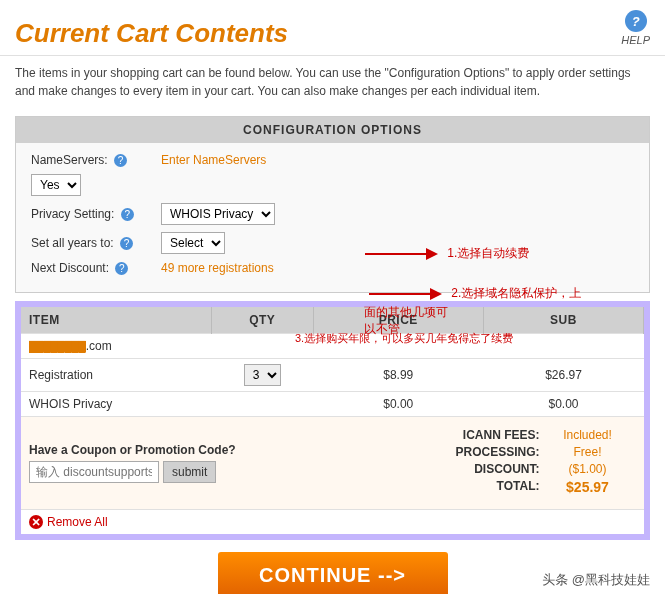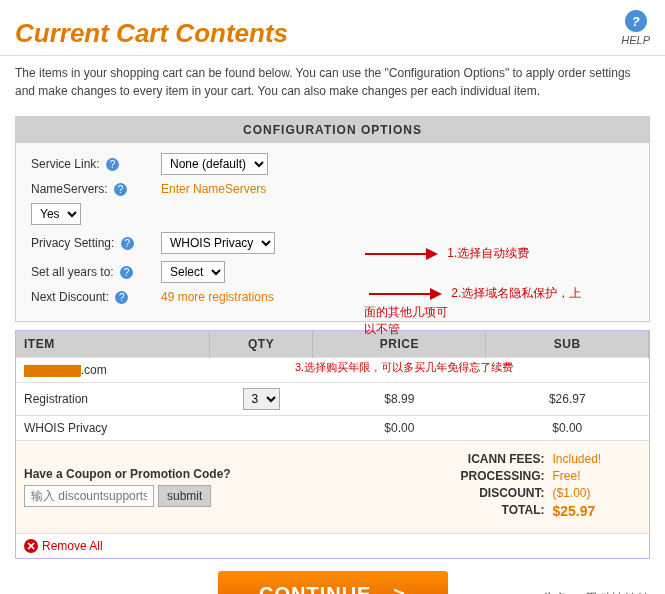--- a/index.html
+++ b/index.html
@@ -118,21 +118,21 @@
       margin-top: 36px;
     }
     .next-discount-val {
       color: #e07b00;
       font-size: 12px;
     }
 
     
     .cart-section {
       margin: 8px 15px;
-      border: 1px solid #c4b5fd;
+      border: 6px solid #c4b5fd;
     }
     .cart-table {
       width: 100%;
       border-collapse: collapse;
     }
     .cart-table thead tr {
       background: #d0d0d0;
     }
     .cart-table thead th {
       padding: 6px 8px;
@@ -216,21 +216,21 @@
     }
     .total-label {
       width: 140px;
       text-align: right;
       font-weight: bold;
       color: #333;
       padding-right: 8px;
     }
     .total-value {
       width: 80px;
-      text-align: left;
+      text-align: center;
     }
     .included-text { color: #e07b00; }
     .free-val { color: #e07b00; }
     .discount-val { color: #e07b00; }
     .total-amount { color: #e07b00; font-weight: bold; font-size: 14px; }
 
     
     .remove-all-row {
       padding: 5px 8px;
       border-top: 1px solid #e0e0e0;
@@ -330,31 +330,20 @@
     </div>
   </div>
 
   <div class="description-text">The items in your shopping cart can be found below. You can use the "Configuration Options" to apply order settings and make changes to every item in your cart. You can also make changes per each individual item.</div>
 
   <div class="config-and-ann">
     <div class="config-panel">
       <div class="config-panel-header">CONFIGURATION OPTIONS</div>
       <div class="config-form">
 
-        <div class="config-row">
-          <div class="config-label">
-            <span>Service Link:</span>
-            <span class="question-mark">?</span>
-          </div>
-          <div class="config-value">
-            <select>
-              <option>None (default)</option>
-            </select>
-          </div>
-        </div>
 
         <div class="config-row">
           <div class="config-label">
             <span>NameServers:</span>
             <span class="question-mark">?</span>
           </div>
           <div class="config-value">
             <a href="#">Enter NameServers</a>
           </div>
         </div>

